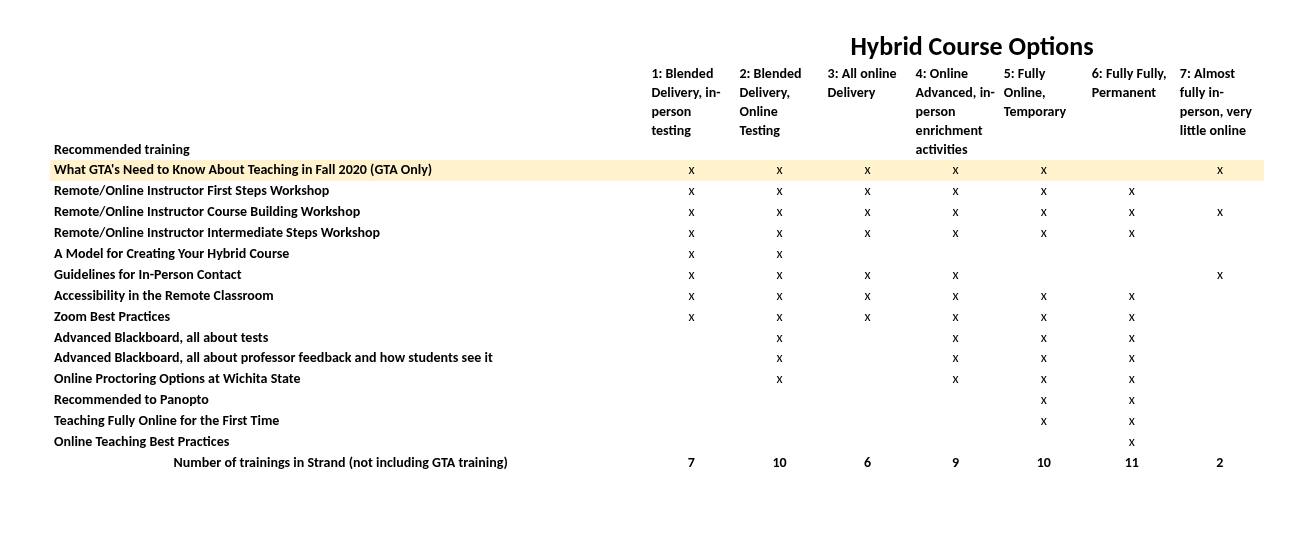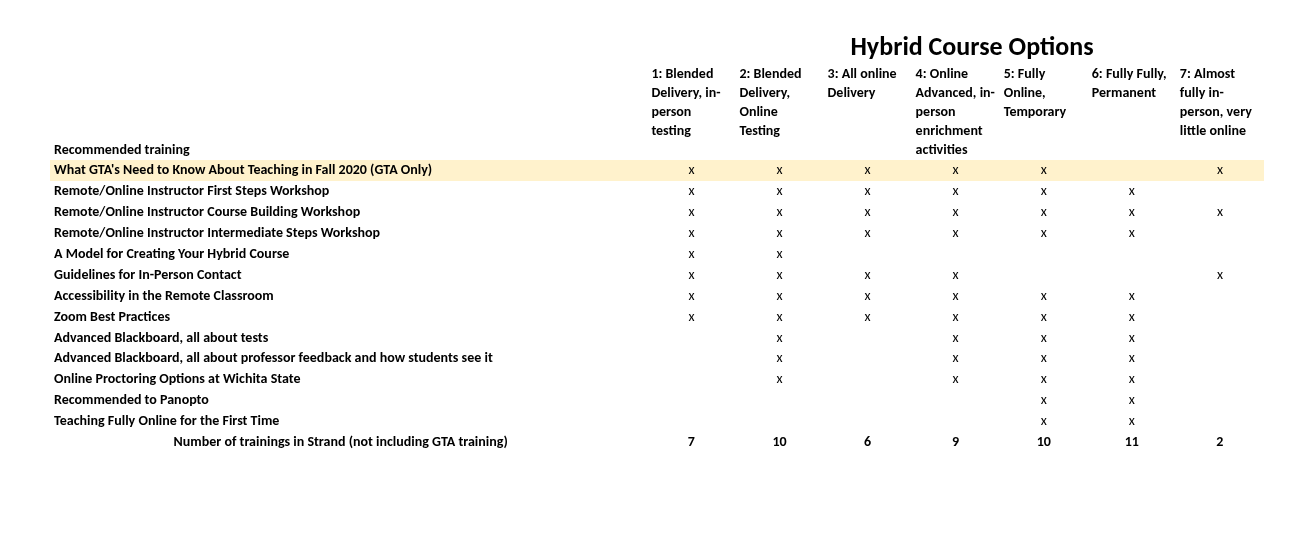--- a/index.html
+++ b/index.html
@@ -211,20 +211,30 @@
       <tr>
         <td class="row-label">Teaching Fully Online for the First Time</td>
         <td class="cell"></td>
         <td class="cell"></td>
         <td class="cell"></td>
         <td class="cell"></td>
         <td class="cell">x</td>
         <td class="cell">x</td>
         <td class="cell"></td>
       </tr>
+      <tr>
+        <td class="row-label">Online Teaching Best Practices</td>
+        <td class="cell"></td>
+        <td class="cell"></td>
+        <td class="cell"></td>
+        <td class="cell"></td>
+        <td class="cell"></td>
+        <td class="cell">x</td>
+        <td class="cell"></td>
+      </tr>
       <tr class="totals">
         <td class="row-label">Number of trainings in Strand (not including GTA training)</td>
         <td class="cell">7</td>
         <td class="cell">10</td>
         <td class="cell">6</td>
         <td class="cell">9</td>
         <td class="cell">10</td>
         <td class="cell">11</td>
         <td class="cell">2</td>
       </tr>

